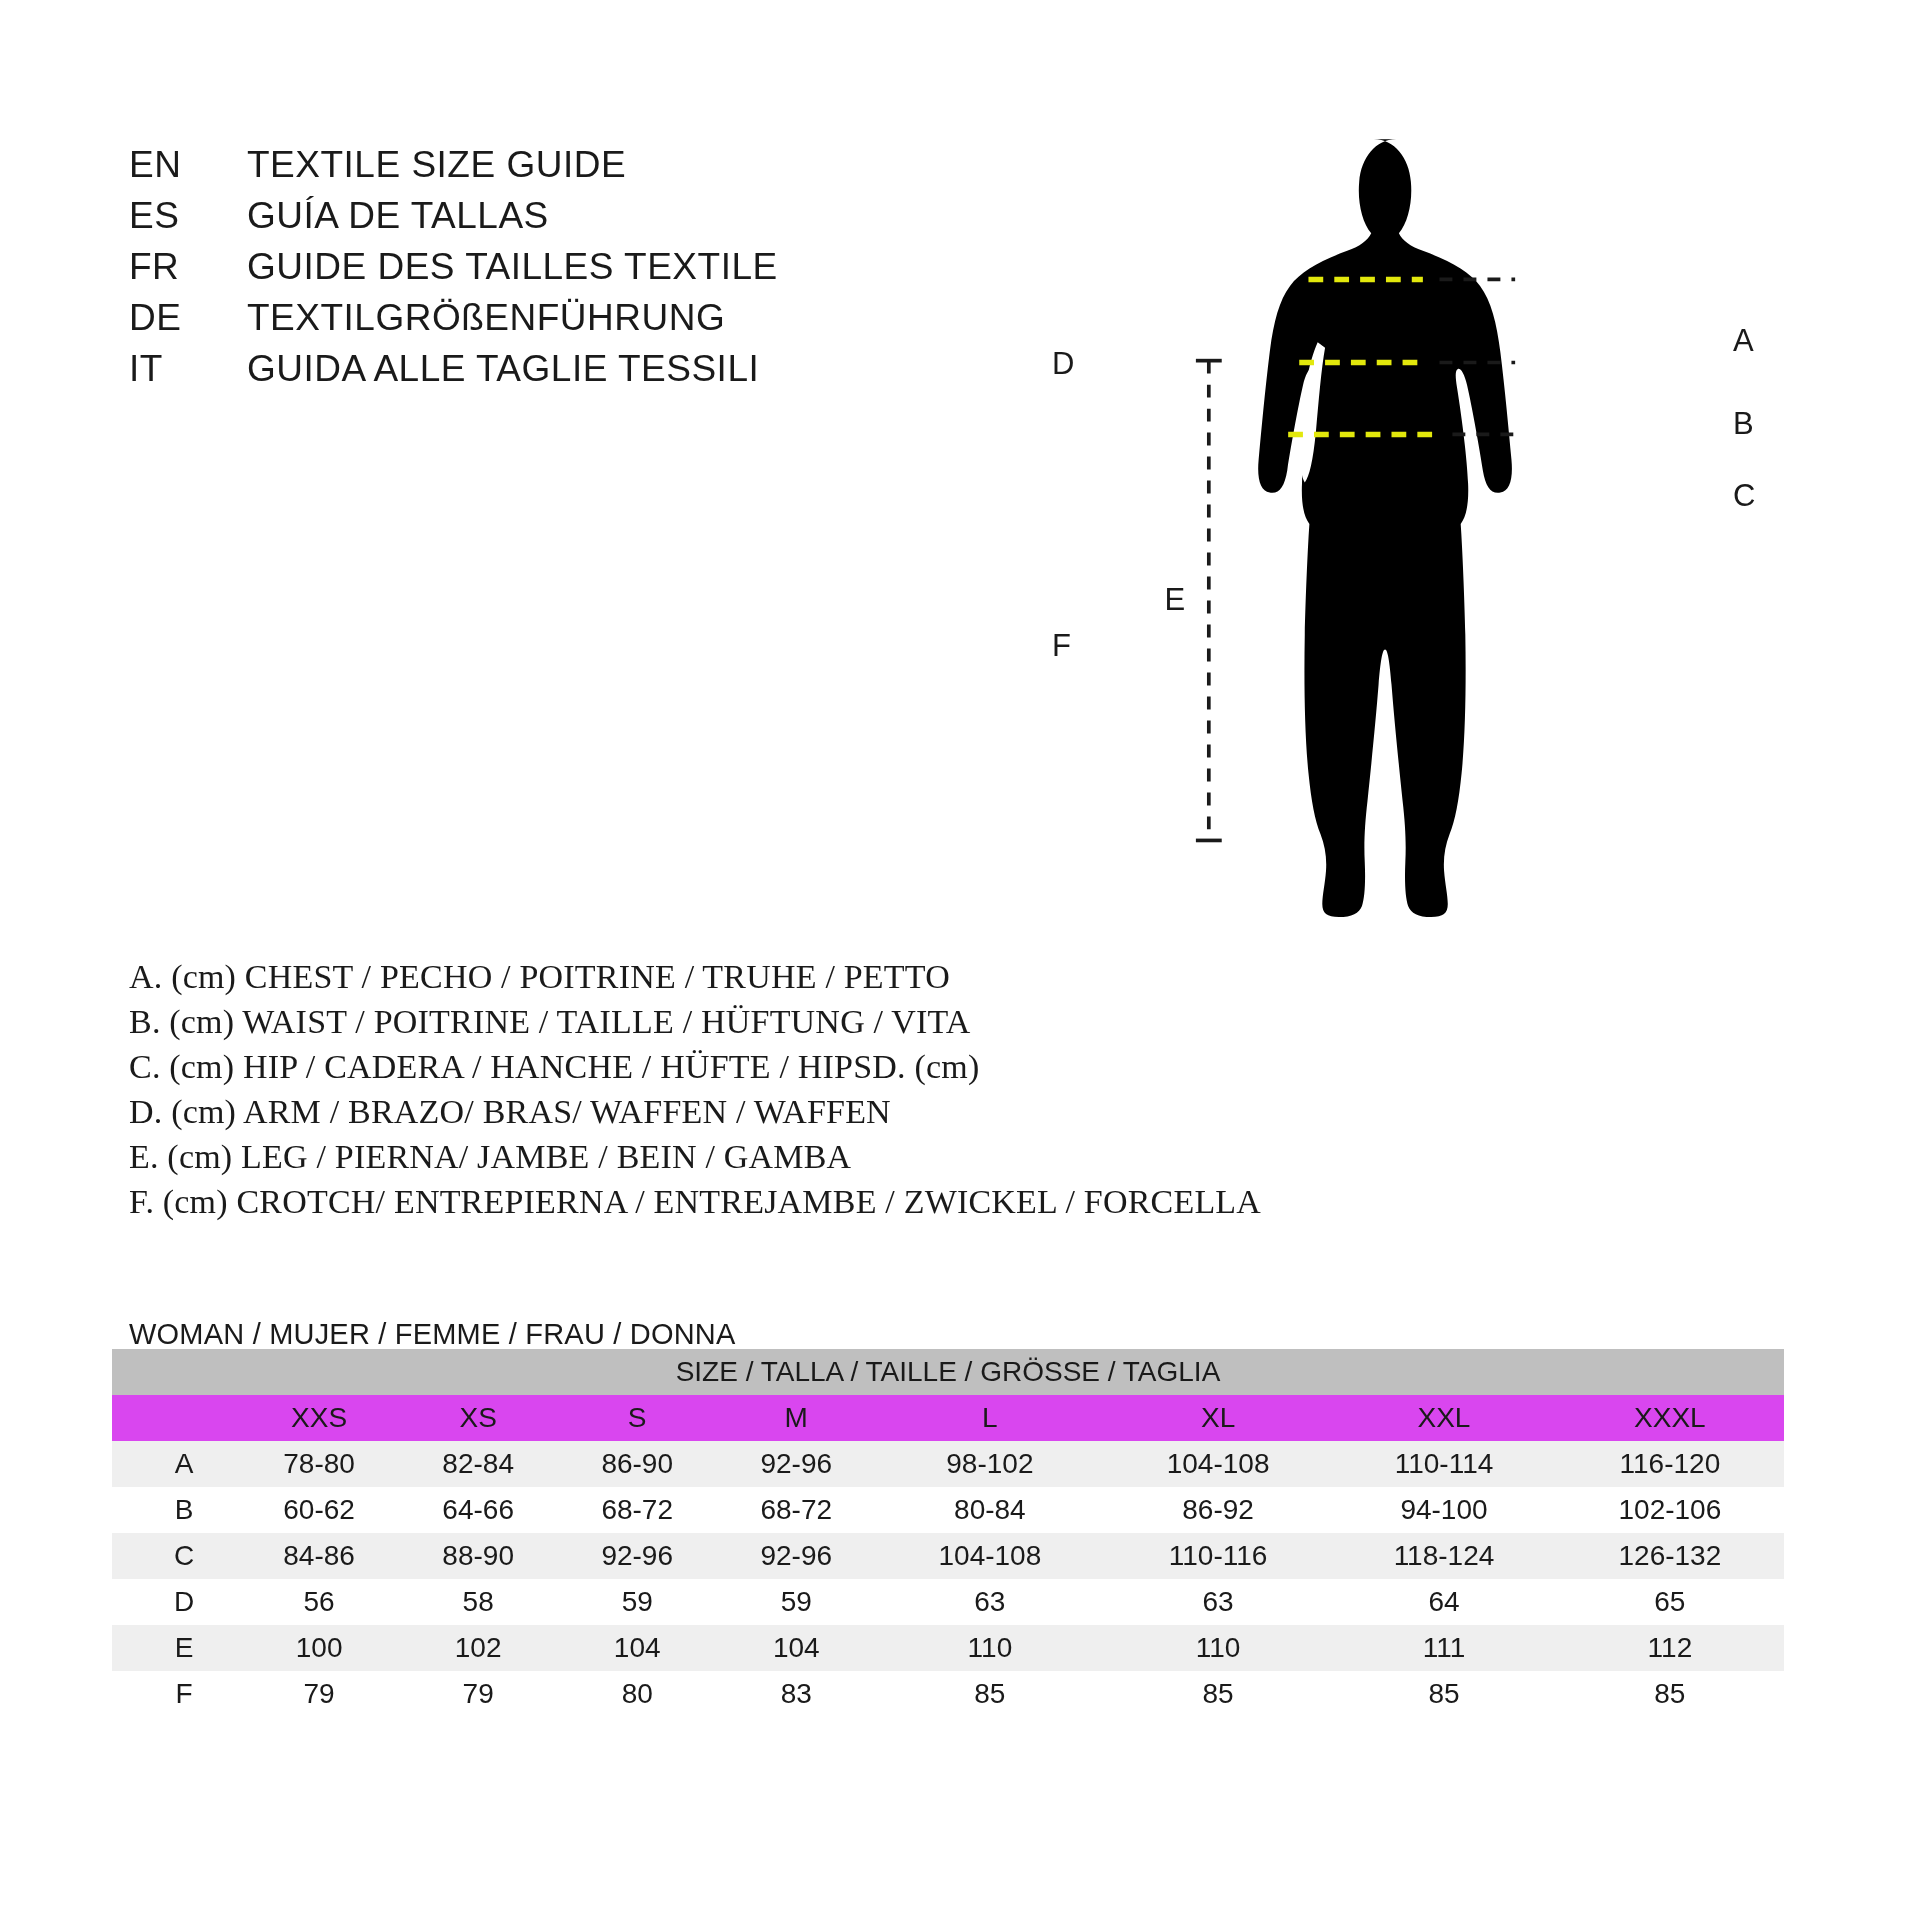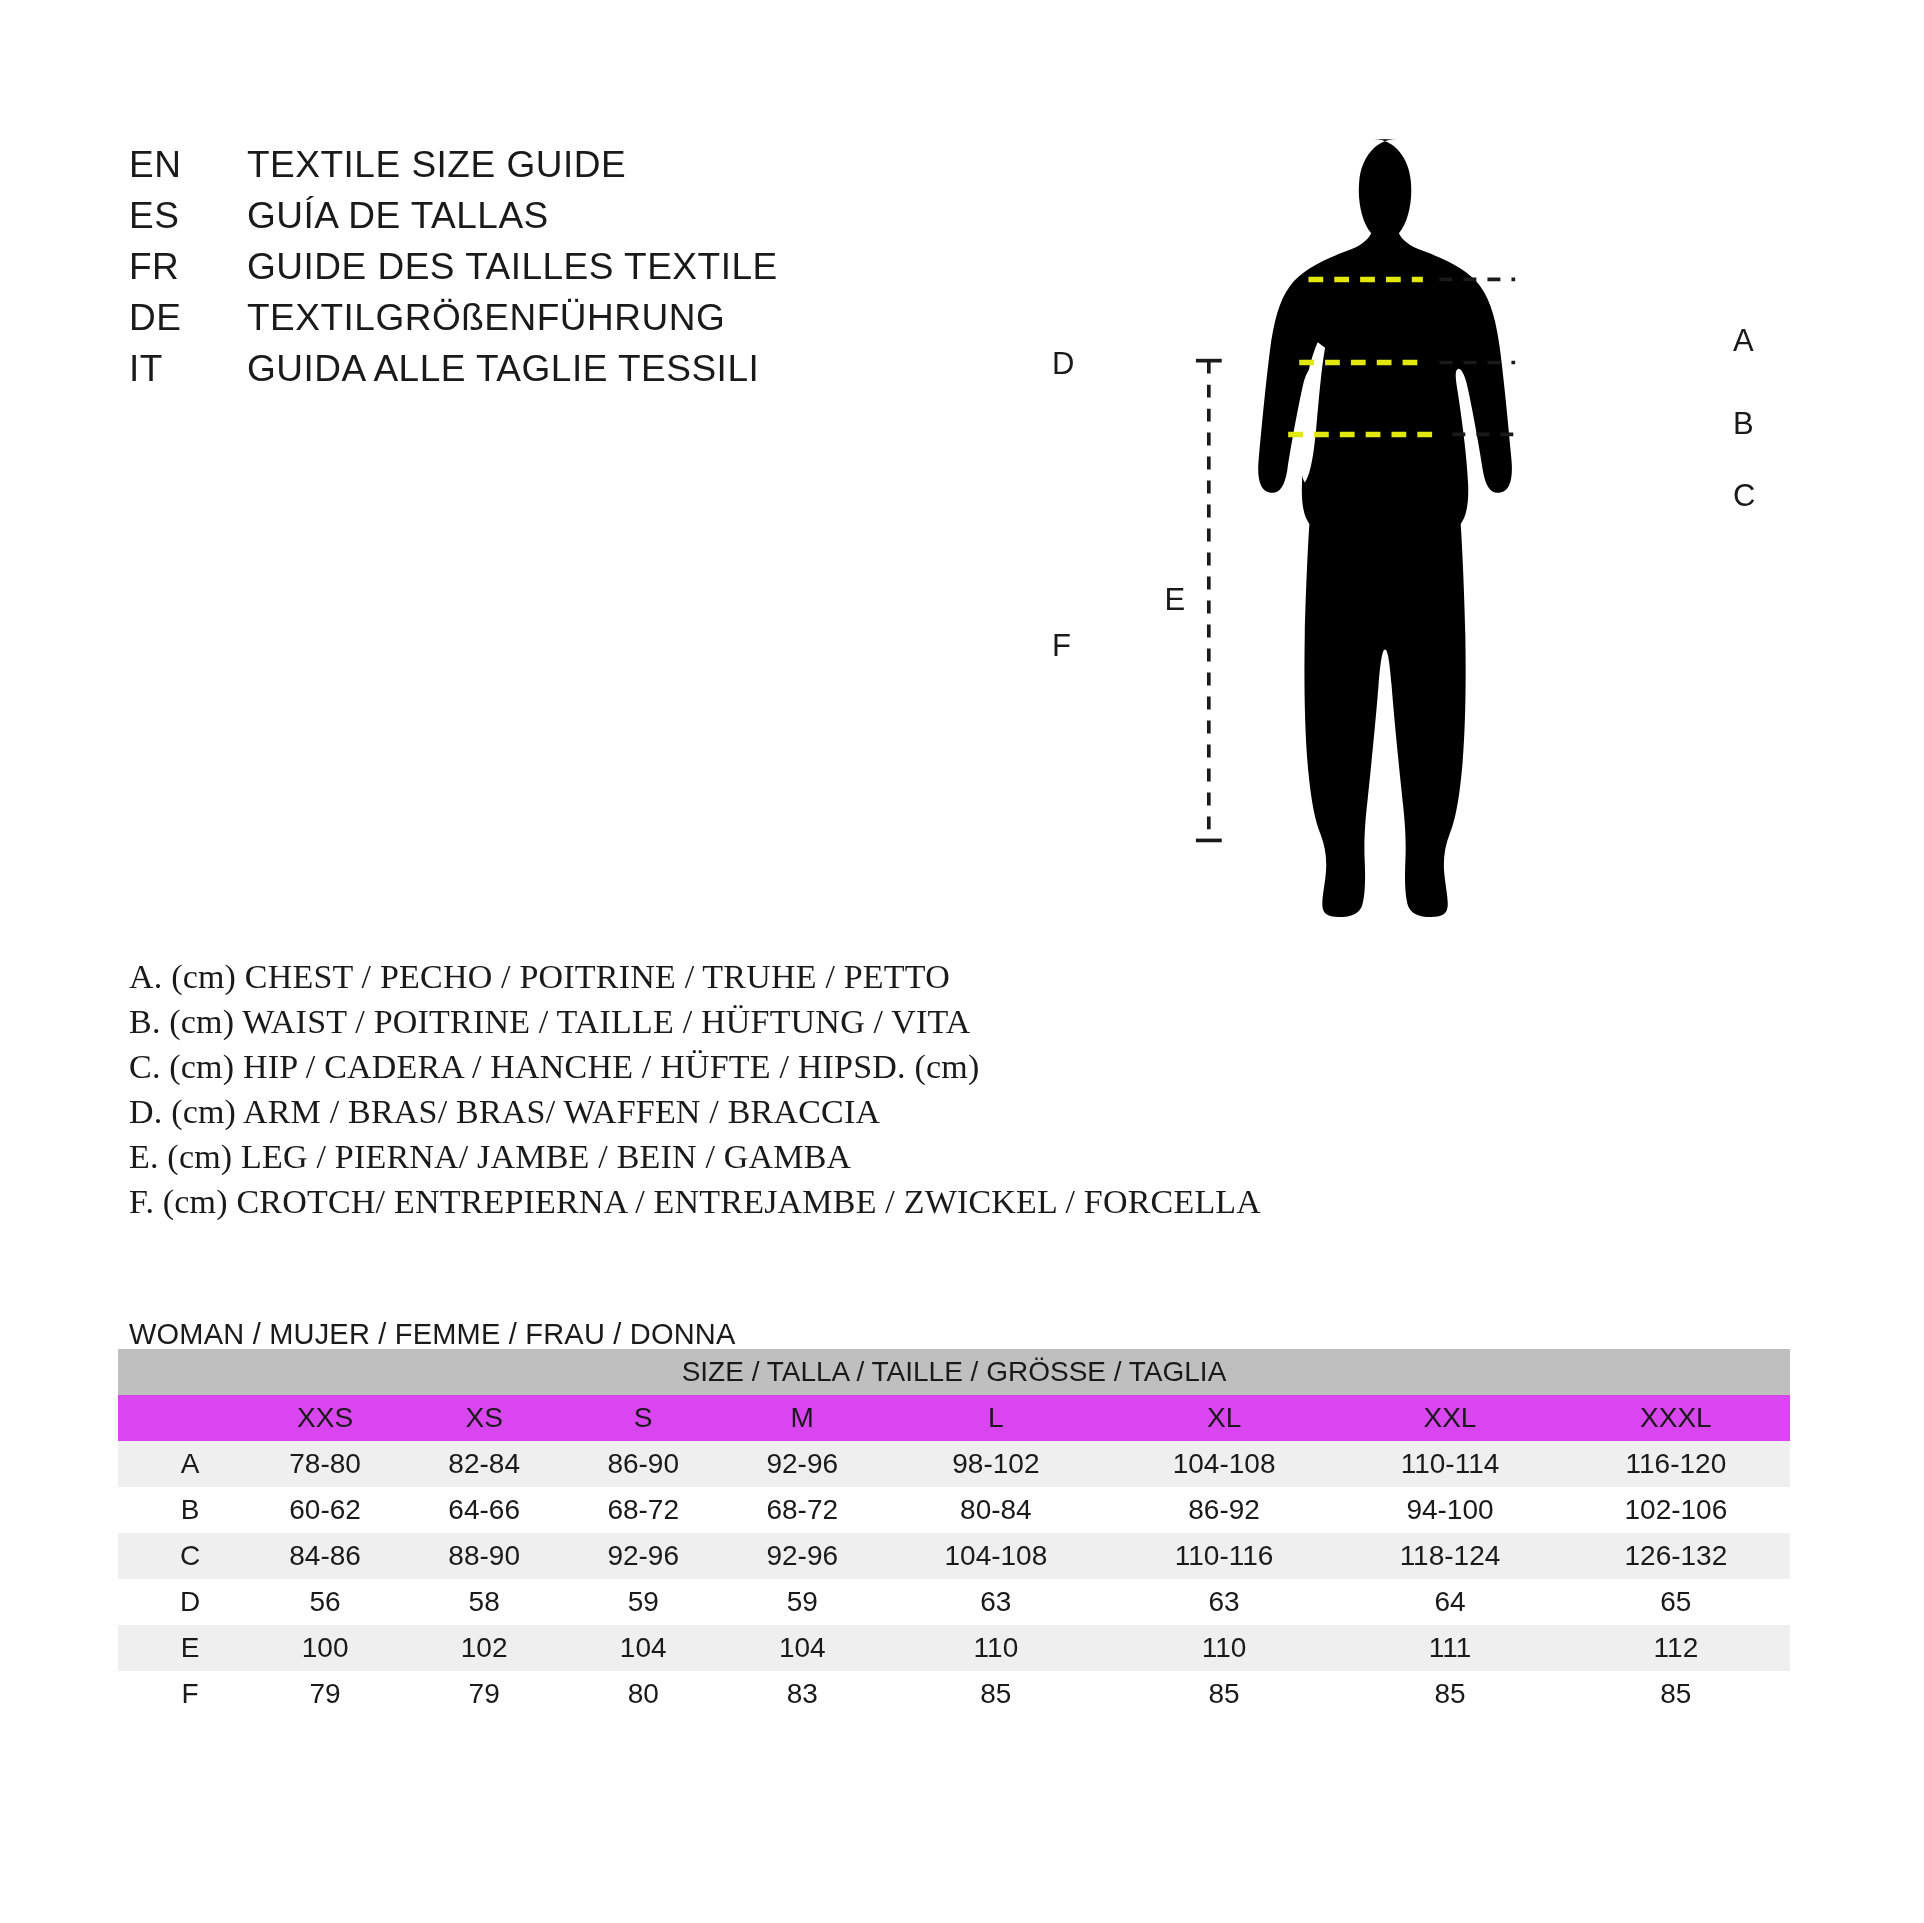--- a/index.html
+++ b/index.html
@@ -57,21 +57,21 @@
     left: 129px;
     top: 1283px;
     font-size: 29px;
     letter-spacing: 0.2px;
     margin-top: 35px;
   }
 
   
   .table-wrap {
     position: absolute;
-    left: 118px;
+    left: 112px;
     top: 1349px;
     width: 1672px;
   }
   table.size-table {
     border-collapse: collapse;
     width: 100%;
     font-size: 28px;
   }
   table.size-table td, table.size-table th {
     padding: 0;
@@ -233,21 +233,21 @@
   <span class="dim-letter" style="left:598px; top:413px;">C</span>
   <span class="dim-letter" style="left:-83px; top:281px;">D</span>
   <span class="dim-letter" style="left:29.5px; top:517px;">E</span>
   <span class="dim-letter" style="left:-83px; top:563px;">F</span>
 </div>
 
 <div class="legend-block">
   <div class="legend-row">A. (cm) CHEST / PECHO / POITRINE / TRUHE / PETTO</div>
   <div class="legend-row">B. (cm) WAIST / POITRINE / TAILLE / HÜFTUNG / VITA</div>
   <div class="legend-row">C. (cm) HIP / CADERA / HANCHE / HÜFTE / HIPSD. (cm)</div>
-  <div class="legend-row">D. (cm) ARM / BRAS/ BRAS/ WAFFEN / BRACCIA</div>
+  <div class="legend-row">D. (cm) ARM / BRAZO/ BRAS/ WAFFEN / WAFFEN</div>
   <div class="legend-row">E. (cm) LEG / PIERNA/ JAMBE / BEIN / GAMBA</div>
   <div class="legend-row">F. (cm) CROTCH/ ENTREPIERNA / ENTREJAMBE / ZWICKEL / FORCELLA</div>
 </div>
 
 <div class="woman-label">WOMAN / MUJER / FEMME / FRAU / DONNA</div>
 
 <div class="table-wrap">
   <table class="size-table">
     <tbody>
       <tr class="hdr-band">

